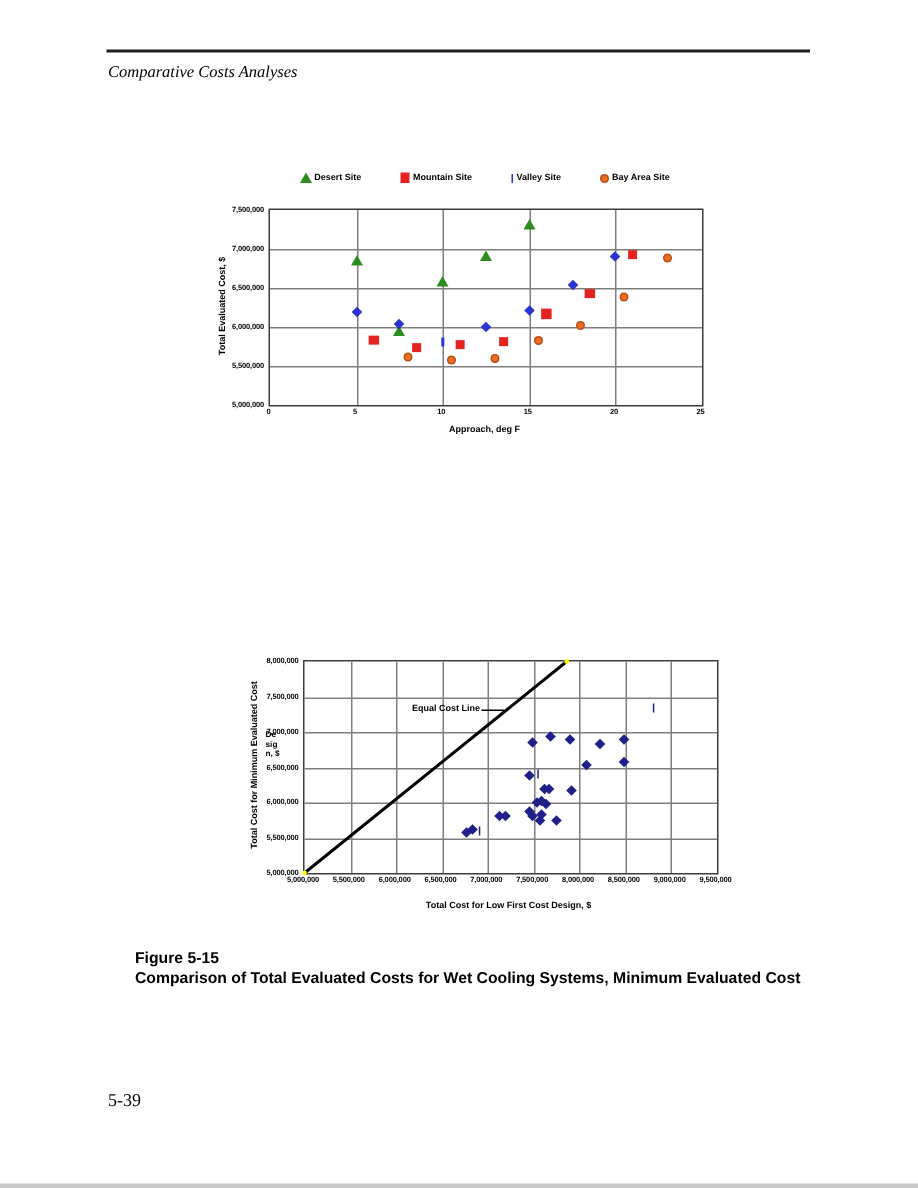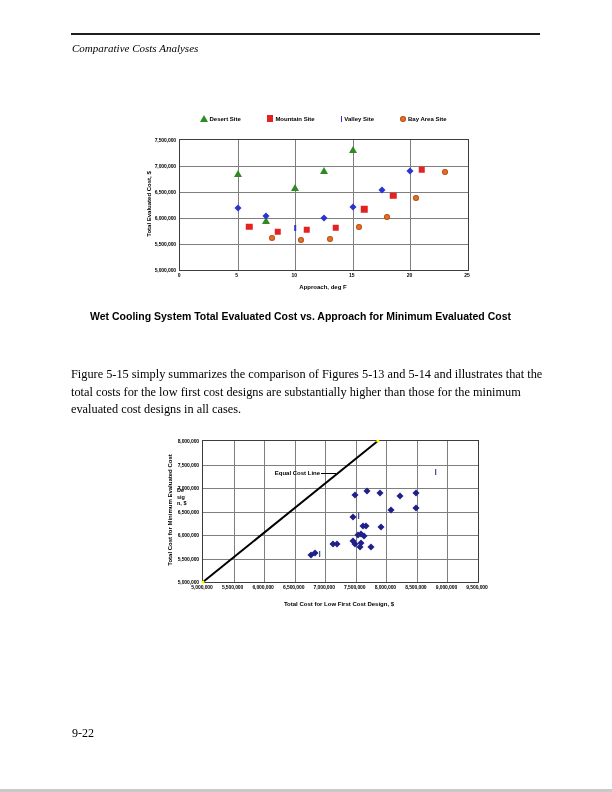--- a/index.html
+++ b/index.html
@@ -118,24 +118,22 @@
       <div class="xtick" style="left: 327px; top: 160px;">25</div>
       <div class="ytick" style="left: 36px; top: 158px;">5,000,000</div>
       <div class="ytick" style="left: 36px; top: 132px;">5,500,000</div>
       <div class="ytick" style="left: 36px; top: 106px;">6,000,000</div>
       <div class="ytick" style="left: 36px; top: 80px;">6,500,000</div>
       <div class="ytick" style="left: 36px; top: 54px;">7,000,000</div>
       <div class="ytick" style="left: 36px; top: 28px;">7,500,000</div>
     </div>
 
   <div class="figcap" id="cap14">
-    <div>Wet Cooling System Total Evaluated Cost vs. Approach for Minimum Evaluated Cost</div>
   </div>
 
-  <div class="bodytext">Figure 5-15 simply summarizes the comparison of Figures 5-13 and 5-14 and illustrates that the total costs for the low first cost designs are substantially higher than those for the minimum evaluated cost designs in all cases.</div>
 
   <div class="chart" id="chart2">
     <div class="plot" style="left: 42px; top: 7px; width: 275px; height: 141px;">
         <div class="gl-v" style="left: 30.5556px; height: 141px;"></div>
         <div class="gl-v" style="left: 61.1111px; height: 141px;"></div>
         <div class="gl-v" style="left: 91.6667px; height: 141px;"></div>
         <div class="gl-v" style="left: 122.222px; height: 141px;"></div>
         <div class="gl-v" style="left: 152.778px; height: 141px;"></div>
         <div class="gl-v" style="left: 183.333px; height: 141px;"></div>
         <div class="gl-v" style="left: 213.889px; height: 141px;"></div>
@@ -197,17 +195,19 @@
       <div class="ytick" style="left: 39px; top: 55px;">7,000,000</div>
       <div class="ytick" style="left: 39px; top: 31.5px;">7,500,000</div>
       <div class="ytick" style="left: 39px; top: 8px;">8,000,000</div>
       <div class="annotation" style="left: 114.722px; top: 40.37px;">
         <span>Equal Cost Line</span>
         <span class="leader"></span>
       </div>
     </div>
 
   <div class="figcap" id="cap15">
+    <div>Figure 5-15</div>
+    <div>Comparison of Total Evaluated Costs for Wet Cooling Systems, Minimum Evaluated Cost</div>
   </div>
 
-  <div class="pagenum">9-22</div>
+  <div class="pagenum">5-39</div>
   <div class="page-edge"></div>
 </div>
 
 </body></html>

